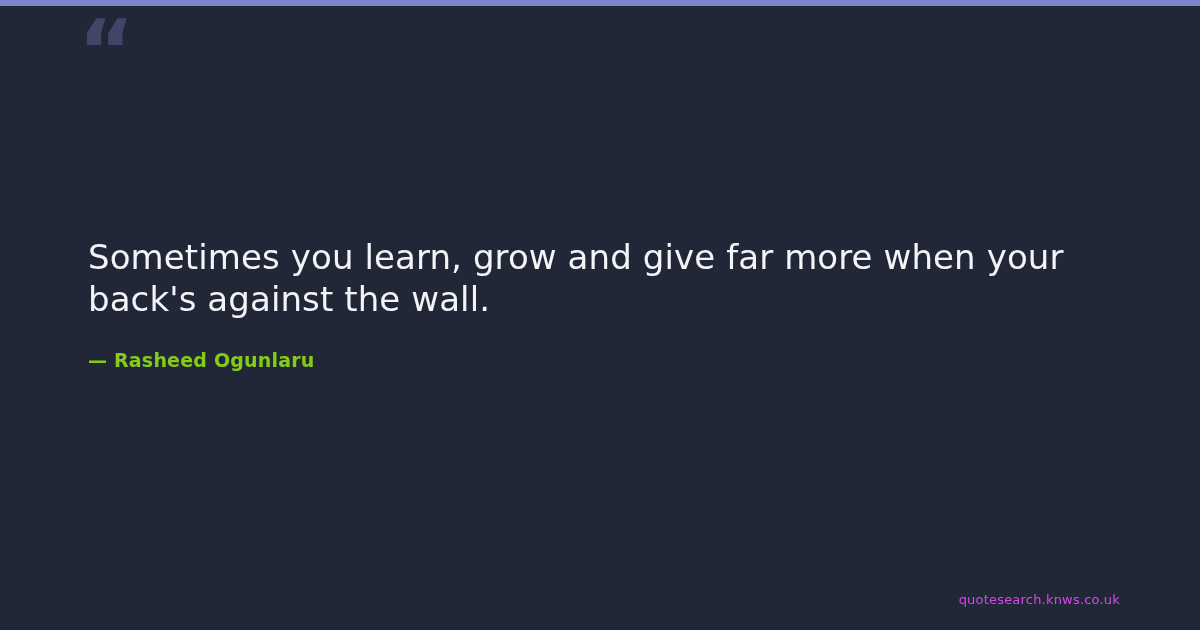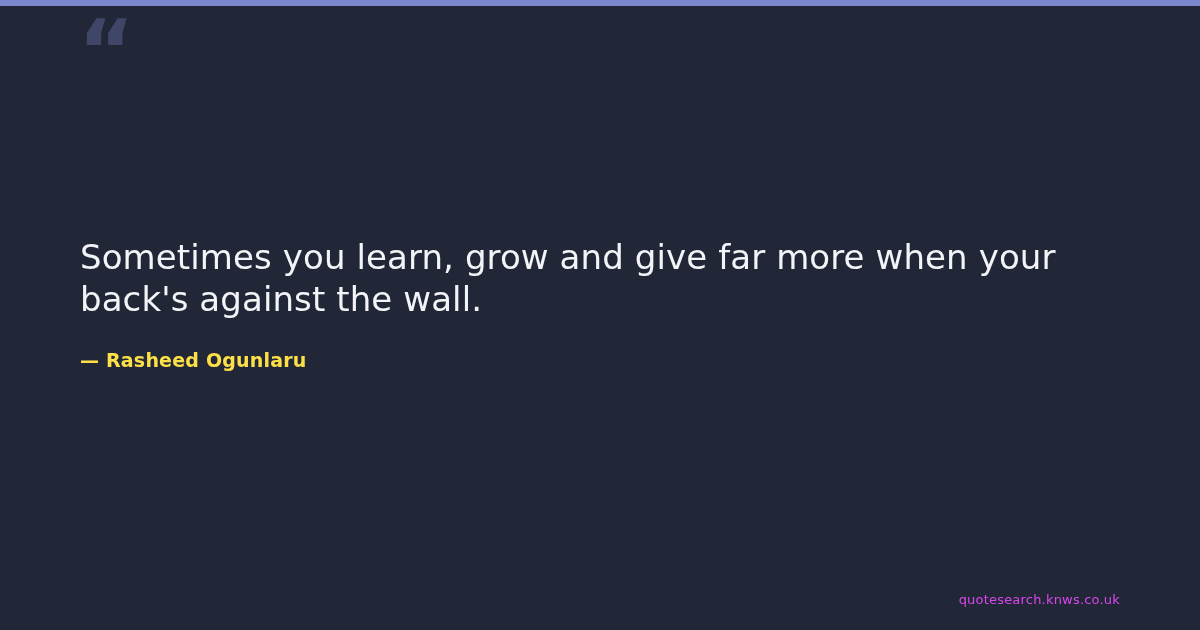--- a/index.html
+++ b/index.html
@@ -42,21 +42,21 @@
     font-weight: 700;
     line-height: 1;
     color: #3f4668;
     letter-spacing: -2px;
     user-select: none;
   }
 
   
   .content-block {
     position: absolute;
-    left: 80px;
+    left: 88px;
     top: 236px;
     width: 1040px;
   }
 
   .quote-text {
     margin: 0;
     font-family: "DejaVu Sans", sans-serif;
     font-size: 34px;
     font-weight: 400;
     line-height: 42px;
@@ -65,21 +65,21 @@
     white-space: pre-wrap;
   }
 
   .quote-author {
     margin: 0;
     padding-top: 28px;
     font-family: "DejaVu Sans", sans-serif;
     font-size: 19px;
     font-weight: 700;
     line-height: 24px;
-    color: #fde047;
+    color: #84cc16;
     letter-spacing: 0.2px;
   }
 
   
   .source-footer {
     position: absolute;
     right: 80px;
     bottom: 22px;
     font-family: "DejaVu Sans", sans-serif;
     font-size: 13px;

